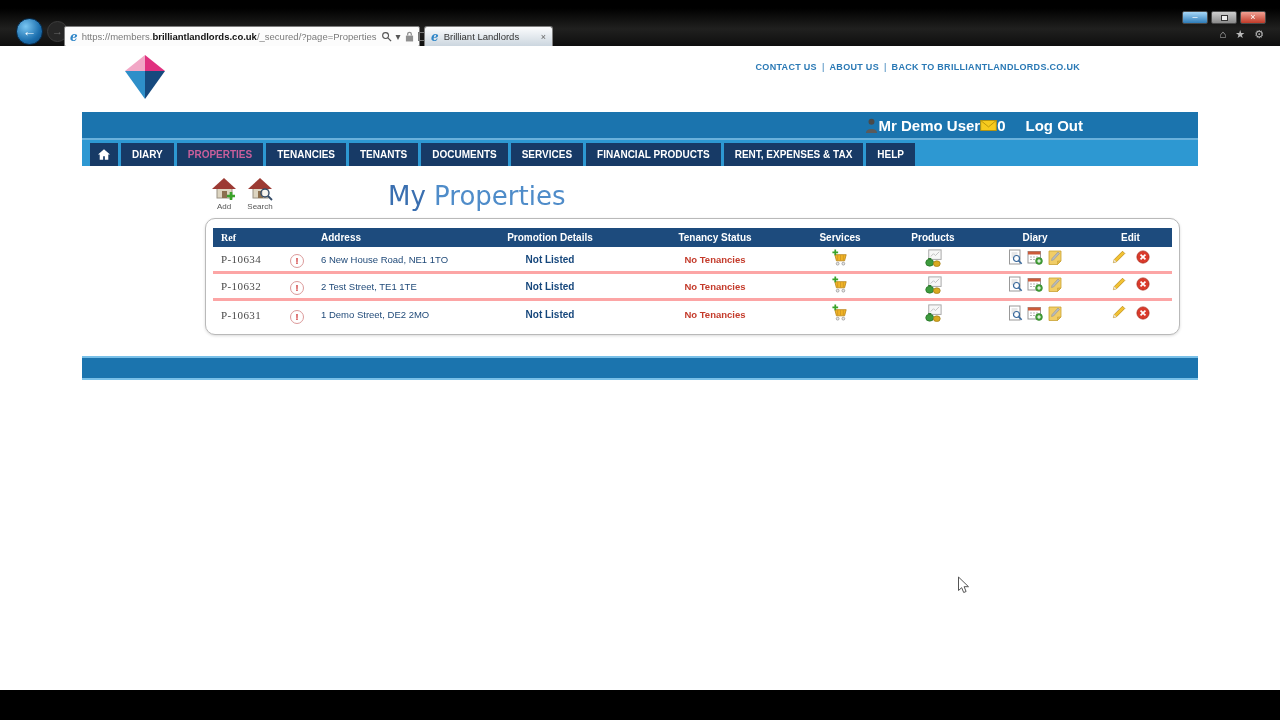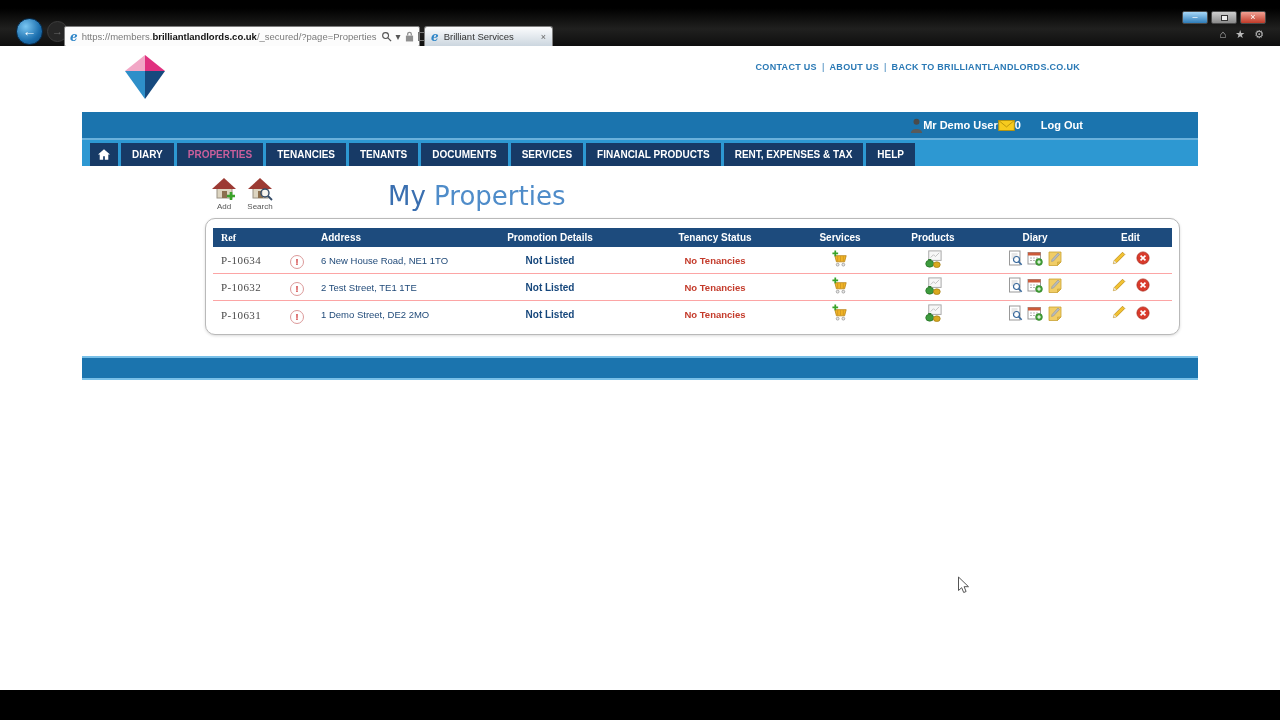--- a/index.html
+++ b/index.html
@@ -48,21 +48,21 @@
 
   .hdr-links { position:absolute; top:16px; right:200px; font-size:9px; font-weight:bold;
                color:#2a79b5; letter-spacing:.3px; }
   .hdr-links .sep { color:#2a79b5; margin:0 5px; font-weight:normal; }
   .phone { position:absolute; top:31px; right:200px; font-family:"DejaVu Sans", sans-serif;
            font-size:27px; color:#2a6fa8; }
 
   .user-bar { position:absolute; left:82px; top:66px; width:1116px; height:28px;
               background:#1b74ae; border-bottom:2px solid #6ab1dc;
               display:flex; align-items:center; justify-content:flex-end; padding-right:115px;
-              color:#fff; font-size:11px; font-weight:bold; gap:0; }
+              color:#fff; font-size:15px; font-weight:bold; gap:0; }
   .user-bar .spacer { width:20px; }
 
   .nav-bar { position:absolute; left:82px; top:94px; width:1116px; height:26px;
              background:#2d98d2; display:flex; align-items:flex-end; padding-left:8px; gap:3px; }
   .nav-tab { height:23px; background:#173a66; color:#fff; font-size:10px; font-weight:bold;
              display:flex; align-items:center; padding:0 11px; white-space:nowrap; }
   .nav-tab.home { padding:0 8px; }
   .nav-tab.active { color:#c95f9b; }
 
   .tools { position:absolute; left:206px; top:131px; display:flex; gap:0; }
@@ -72,21 +72,21 @@
   .page-title { position:absolute; left:388px; top:135px; width:587px; text-align:left;
                 font-family:"DejaVu Sans", sans-serif; font-size:26px; }
   .page-title .w1 { color:#3a6fb0; }
   .page-title .w2 { color:#4f8cc9; }
 
   .card { position:absolute; left:205px; top:172px; width:975px; height:117px;
           border:1px solid #b9b9b9; border-radius:10px; padding:9px 7px 0;
           box-shadow:0 1px 3px rgba(0,0,0,.15); background:#fff; }
   .thead { display:flex; align-items:center; background:#1d4b7d; height:19px;
            color:#fff; font-size:10px; font-weight:bold; }
-  .trow { display:flex; align-items:center; height:27px; border-bottom:1px solid #fca5a5; }
+  .trow { display:flex; align-items:center; height:27px; border-bottom:3px solid #fca5a5; }
   .trow:last-child { border-bottom:none; }
   .c-ref { width:66px; padding-left:8px;font-family:Liberation Serif, serif; }
   .c-alert { width:36px; text-align:center; }
   .c-addr { width:150px; padding-left:6px; }
   .c-promo { width:170px; text-align:center; }
   .c-ten { width:160px; text-align:center; }
   .c-serv { width:90px; text-align:center; }
   .c-prod { width:96px; text-align:center; }
   .c-diary { width:108px; text-align:center; }
   .c-edit { width:83px; text-align:center; }
@@ -221,21 +221,21 @@
         <svg width="9" height="11">
             <use href="#sym-lock"></use>
           </svg>
         <span class="compat-box"></span>
         <span>↻</span>
         <span>×</span>
       </span>
     </div>
     <div class="tab">
       <span class="favicon">e</span>
-      <span>Brilliant Services</span>
+      <span>Brilliant Landlords</span>
       <span class="tab-close">×</span>
     </div>
   </div>
 
   <div class="page">
 
     <div class="logo">
       <svg width="50" height="46">
           <use href="#sym-diamond"></use>
         </svg>

